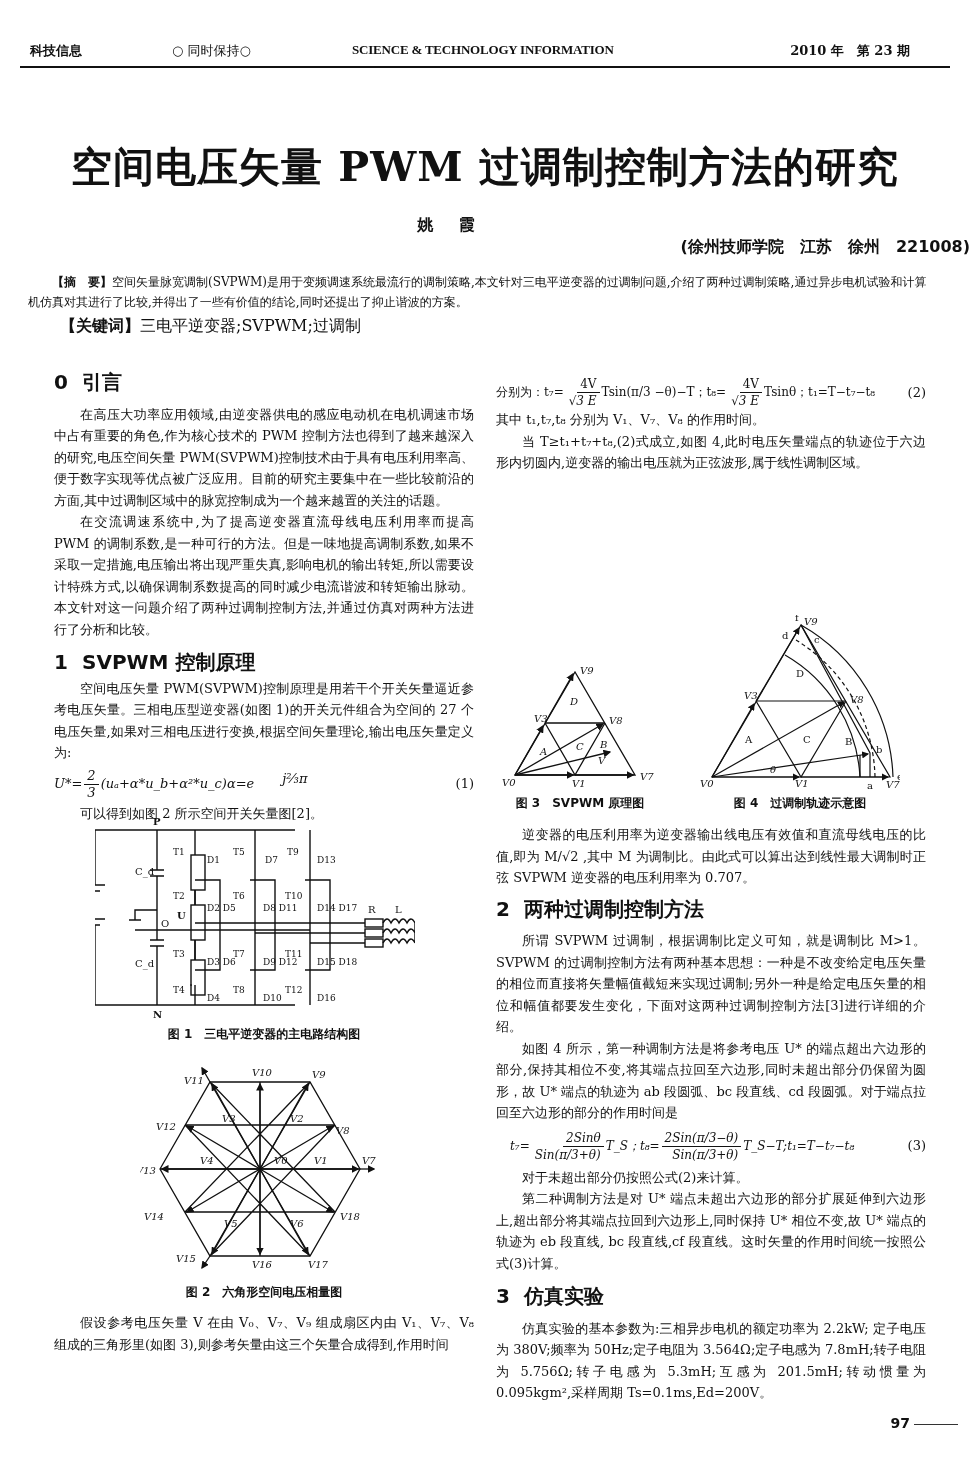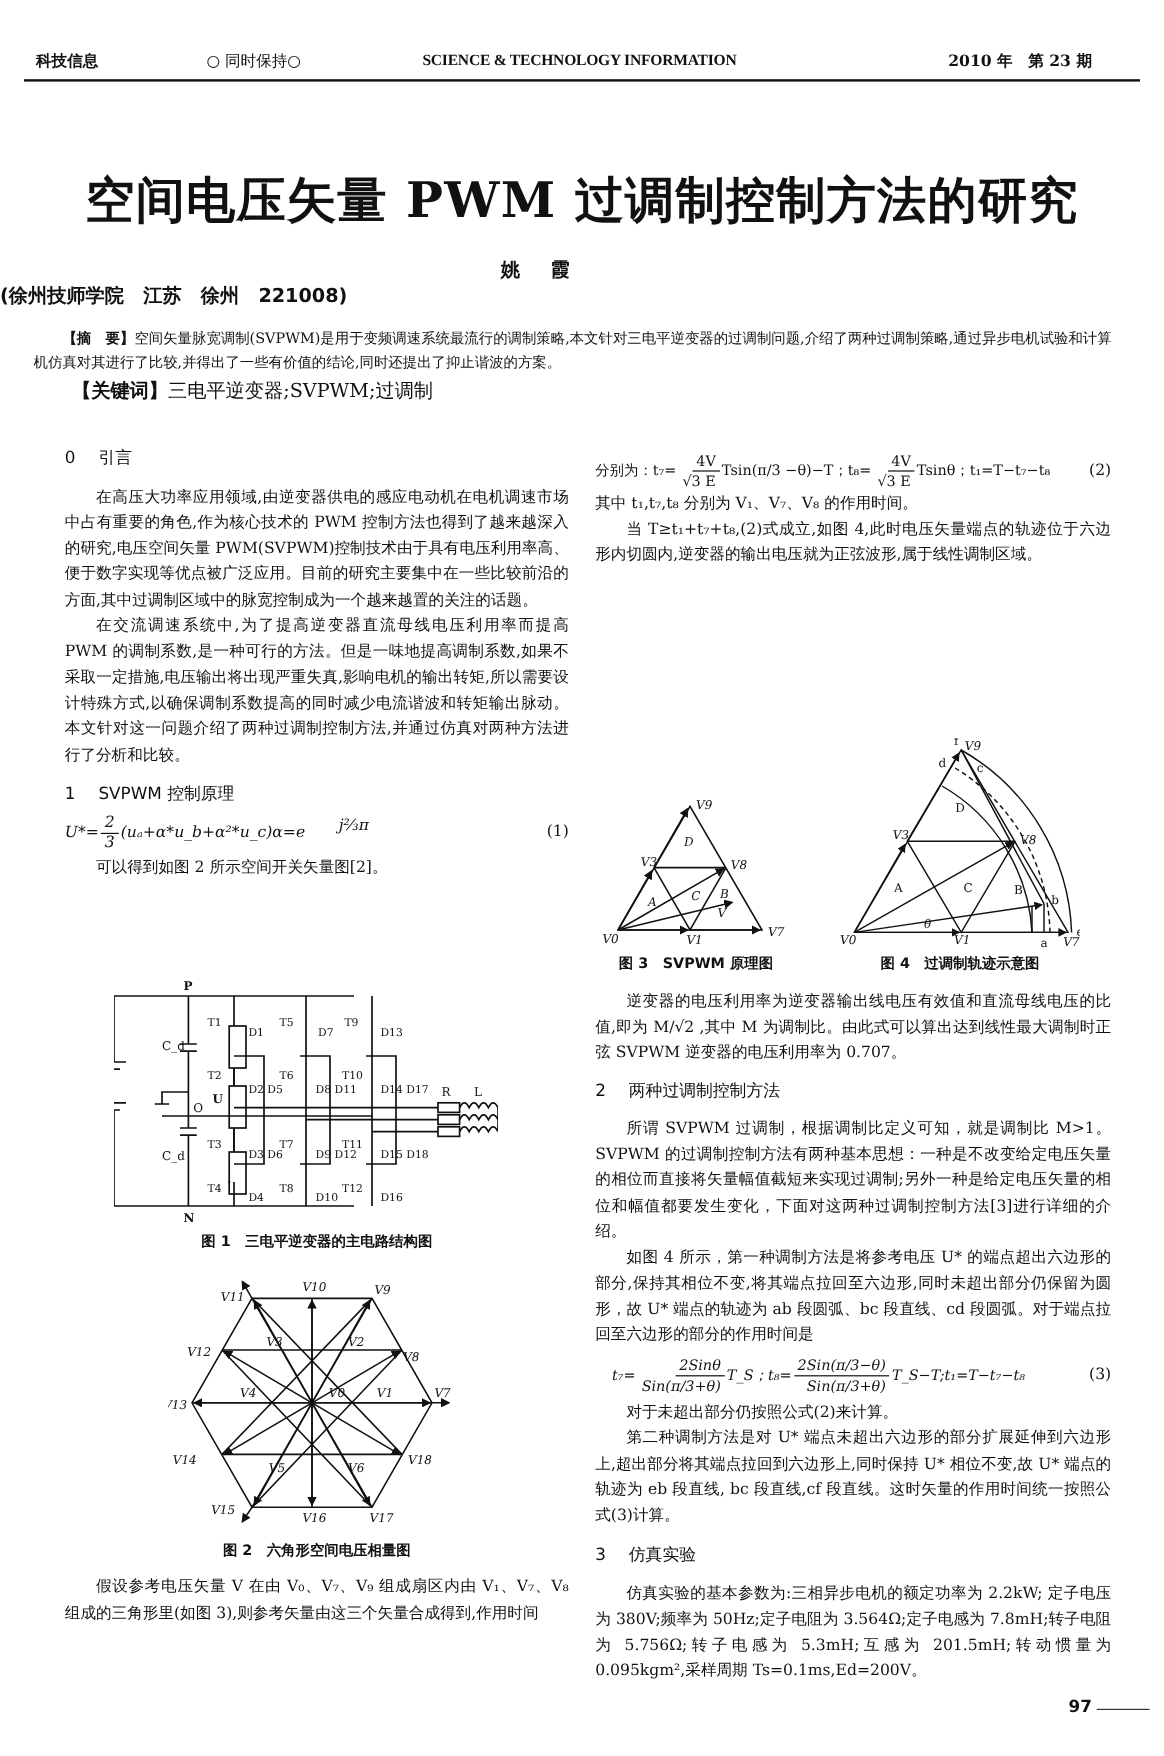--- a/index.html
+++ b/index.html
@@ -6,33 +6,33 @@
   body{width:970px;height:1463px;position:relative;overflow:hidden;color:#111;font-family:"DejaVu Serif","Liberation Serif",serif;}
   .abs{position:absolute;}
   .hdr{font-size:13px;top:42px;}
   .hdr-j{left:30px;font-weight:bold;font-family:"DejaVu Sans",sans-serif;}
   .hdr-s{left:172px;font-family:"DejaVu Sans",sans-serif;}
   .hdr-e{left:352px;font-weight:bold;font-family:"Liberation Serif",serif;font-size:13px;letter-spacing:-0.2px;}
   .hdr-d{right:60px;font-weight:bold;}
   .rule{left:20px;right:20px;top:66px;height:2px;background:#111;}
   .title{top:140px;left:0;width:970px;text-align:center;font-size:41px;font-weight:bold;letter-spacing:1px;font-family:"DejaVu Serif",serif;}
   .author{top:215px;left:0;width:902px;text-align:center;font-size:16px;font-weight:bold;letter-spacing:10px;font-family:"DejaVu Sans",sans-serif;}
-  .affil{top:237px;left:0;width:970px;text-align:left;font-size:16px;font-weight:bold;font-family:"DejaVu Sans",sans-serif;word-spacing:10px;}
+  .affil{top:237px;left:0;width:970px;text-align:right;font-size:16px;font-weight:bold;font-family:"DejaVu Sans",sans-serif;word-spacing:10px;}
   .abstract{left:28px;width:910px;top:272px;font-size:12px;line-height:20px;text-indent:2em;}
   .kw{left:28px;width:910px;top:316px;font-size:16px;line-height:20px;text-indent:2em;}
   .b{font-weight:bold;}
   .col{font-size:13px;line-height:21.5px;text-align:justify;}
   .col p{margin:0;text-indent:2em;}
-  .sec{font-family:"DejaVu Sans",sans-serif;font-weight:normal;font-size:14px;}
+  .sec{font-family:"DejaVu Sans",sans-serif;font-weight:bold;font-size:20px;}
   .sec .num{display:inline-block;width:28px;}
   .eq{display:flex;align-items:center;justify-content:space-between;font-size:13px;font-style:italic;}
   .eq .no{font-style:normal;}
   .frac{display:inline-flex;flex-direction:column;align-items:flex-end;vertical-align:middle;margin:0 2px;}
   .frac .n{border-bottom:1px solid #111;padding:0 3px;line-height:16px;}
-  .frac .d{line-height:16px;padding:0 3px;}
+  .frac .d{line-height:16px;padding:0 3px;font-style:italic;}
   .cap{font-family:"DejaVu Sans",sans-serif;font-weight:bold;font-size:12px;text-align:center;}
   .pagenum{right:60px;top:1415px;font-size:14px;font-weight:bold;font-family:"DejaVu Sans",sans-serif;}
   .pagerule{right:12px;width:44px;top:1424px;height:1px;background:#333;}
   svg text{font-family:"DejaVu Serif",serif;}
 </style>
 </head>
 <body>
 
 <div class="abs hdr hdr-j">科技信息</div>
 <div class="abs hdr hdr-s">○ 同时保持○</div>
@@ -53,20 +53,21 @@
 
 <div class="abs col" style="left:54px;width:420px;top:372px;">
   <div class="sec" style="margin-bottom:10px;">
     <span class="num">0</span><span>引言</span>
   </div>
   <p>在高压大功率应用领域,由逆变器供电的感应电动机在电机调速市场中占有重要的角色,作为核心技术的 PWM 控制方法也得到了越来越深入的研究,电压空间矢量 PWM(SVPWM)控制技术由于具有电压利用率高、便于数字实现等优点被广泛应用。目前的研究主要集中在一些比较前沿的方面,其中过调制区域中的脉宽控制成为一个越来越置的关注的话题。</p>
   <p>在交流调速系统中,为了提高逆变器直流母线电压利用率而提高 PWM 的调制系数,是一种可行的方法。但是一味地提高调制系数,如果不采取一定措施,电压输出将出现严重失真,影响电机的输出转矩,所以需要设计特殊方式,以确保调制系数提高的同时减少电流谐波和转矩输出脉动。本文针对这一问题介绍了两种过调制控制方法,并通过仿真对两种方法进行了分析和比较。</p>
   <div class="sec" style="margin:12px 0 4px;">
     <span class="num">1</span><span>SVPWM 控制原理</span>
   </div>
+  <p>空间电压矢量 PWM(SVPWM)控制原理是用若干个开关矢量逼近参考电压矢量。三相电压型逆变器(如图 1)的开关元件组合为空间的 27 个电压矢量,如果对三相电压进行变换,根据空间矢量理论,输出电压矢量定义为:</p>
   <div class="eq" style="margin:4px 0 2px;">
     <span>
       <span>U*=</span><span class="frac">
           <span class="n">2</span>
           <span class="d">3</span>
         </span><span>(uₐ+α*u_b+α²*u_c)α=e</span><sup style="font-size:13px;margin-left:28px;">j⅔π</sup>
     </span>
     <span class="no">(1)</span>
   </div>
   <p>可以得到如图 2 所示空间开关矢量图[2]。</p>

